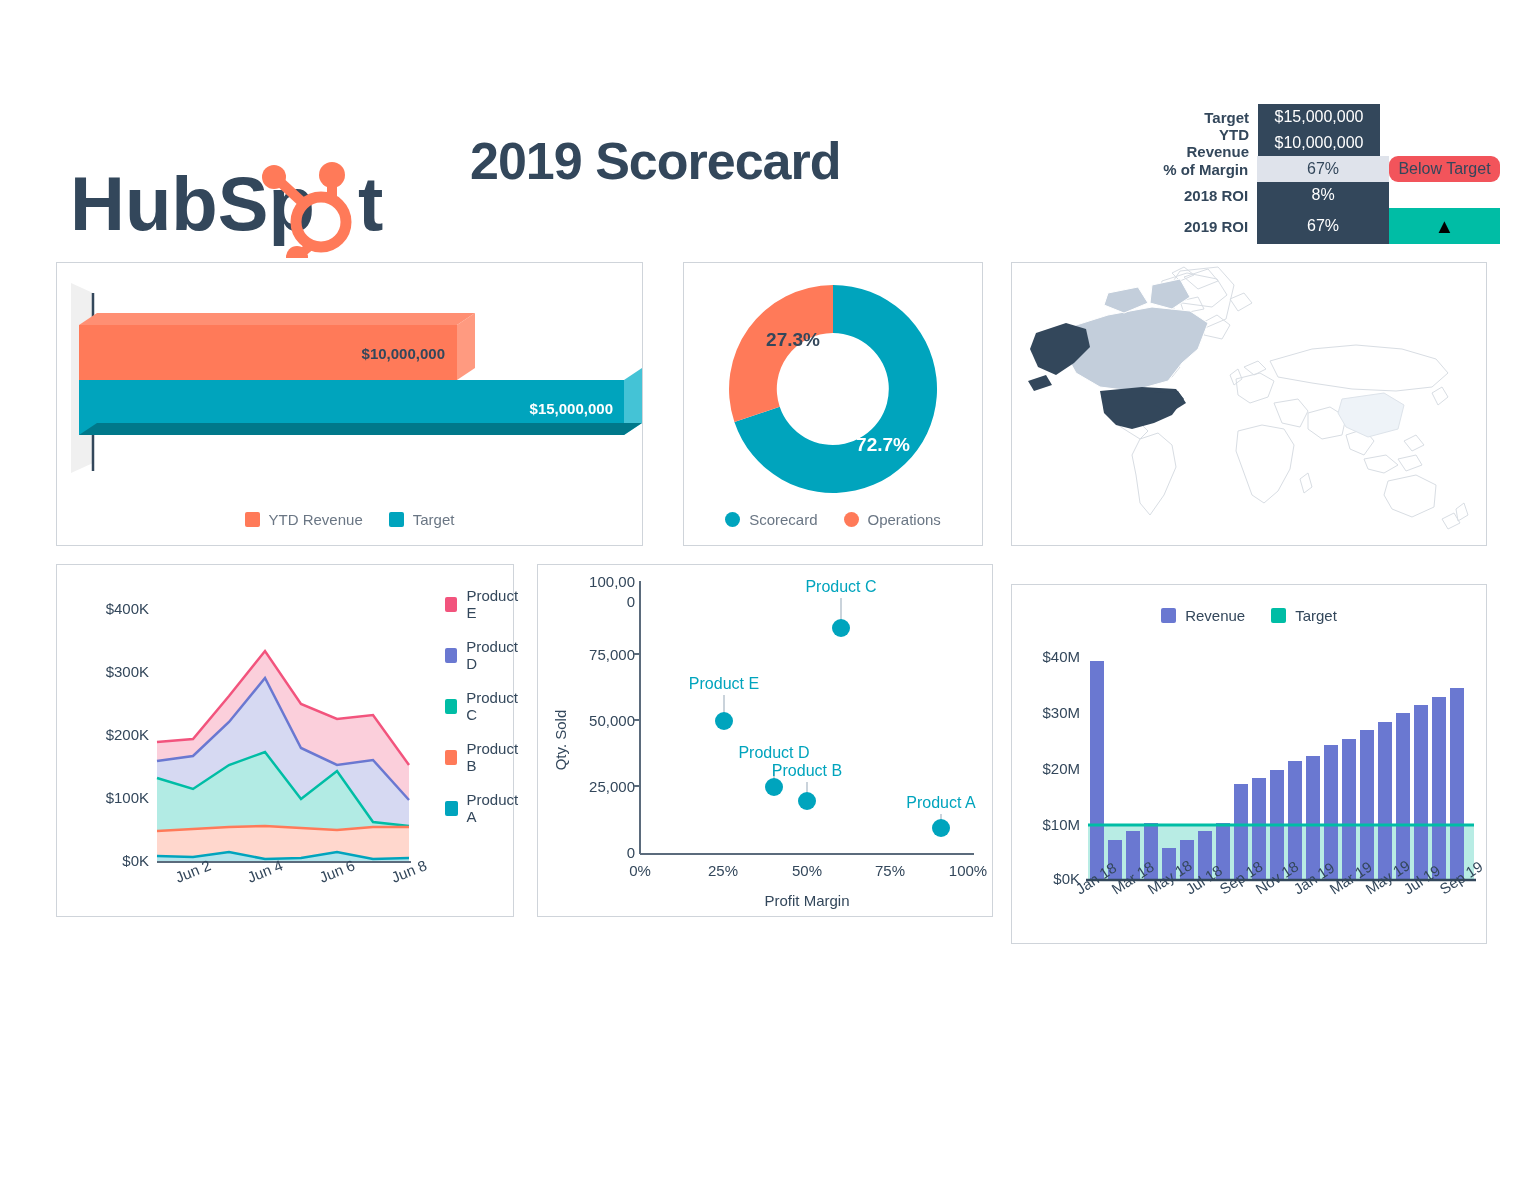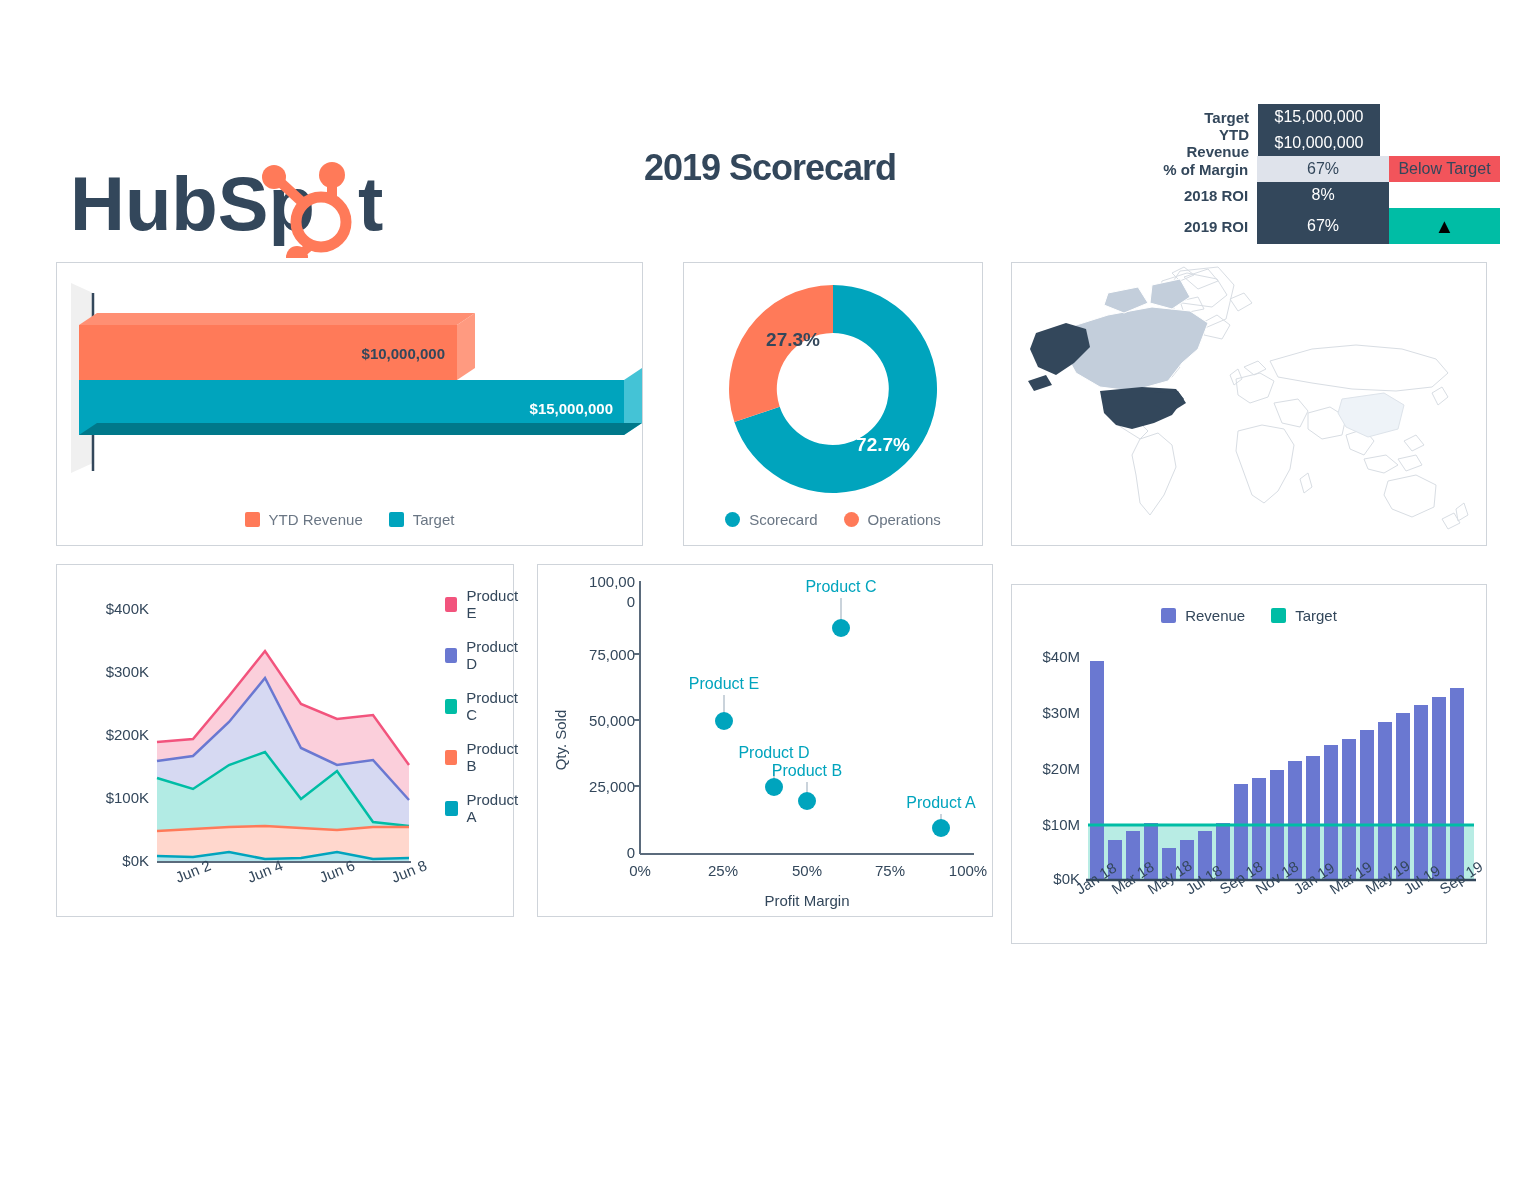--- a/index.html
+++ b/index.html
@@ -7,22 +7,22 @@
     width: 1533px; height: 1200px;
     background: #ffffff;
     font-family: "Liberation Sans", sans-serif;
     overflow: hidden;
   }
   .stage { position: relative; width: 1533px; height: 1200px; }
 
   
   .logo { position: absolute; left: 70px; top: 122px; width: 340px; height: 100px; margin-top: 36px; }
   .title {
-    position: absolute; left: 470px; top: 147px; width: 600px;
-    text-align: center; font-size: 36px; font-weight: 700;
+    position: absolute; left: 470px; top: 131px; width: 600px;
+    font-size: 52px; font-weight: 700;
     color: #33475b; letter-spacing: -1px;
   }
 
   
   .kpi { position: absolute; left: 1155px; top: 104px; width: 345px; }
   .kpi-row { display: flex; align-items: stretch; height: 26px; }
   .kpi-row.tall { height: 36px; }
   .kpi-label {
     width: 103px; text-align: right; padding-right: 9px;
     font-size: 15px; font-weight: 700; color: #33475b;
@@ -32,21 +32,21 @@
     display: flex; align-items: center; justify-content: center;
     font-size: 16px; color: #ffffff; background: #33475b;
   }
   .kpi-val.w-narrow { width: 122px; }
   .kpi-val.w-wide   { width: 133px; }
   .kpi-val.light    { background: #dfe3eb; color: #33475b; }
   .kpi-flag {
     display: flex; align-items: center; justify-content: center;
     font-size: 16px; color: #33475b;
   }
-  .kpi-flag.red   { width: 112px; background: #f2545b; }
+  .kpi-flag.red   { width: 112px; background: #f2545b; border-radius: 9px; }
   .kpi-flag.green { width: 112px; background: #00bda5; }
   .kpi-flag.empty { width: 112px; background: transparent; }
   .tri { font-size: 20px; color: #000; line-height: 1; }
 
   
   .panel { position: absolute; background: #fff; border: 1px solid #cfd4da; }
   #p-bar3d   { left: 56px;   top: 262px; width: 587px; height: 284px; }
   #p-donut   { left: 683px;  top: 262px; width: 300px; height: 284px; }
   #p-map     { left: 1011px; top: 262px; width: 476px; height: 284px; }
   #p-area    { left: 56px;   top: 564px; width: 458px; height: 353px; }

